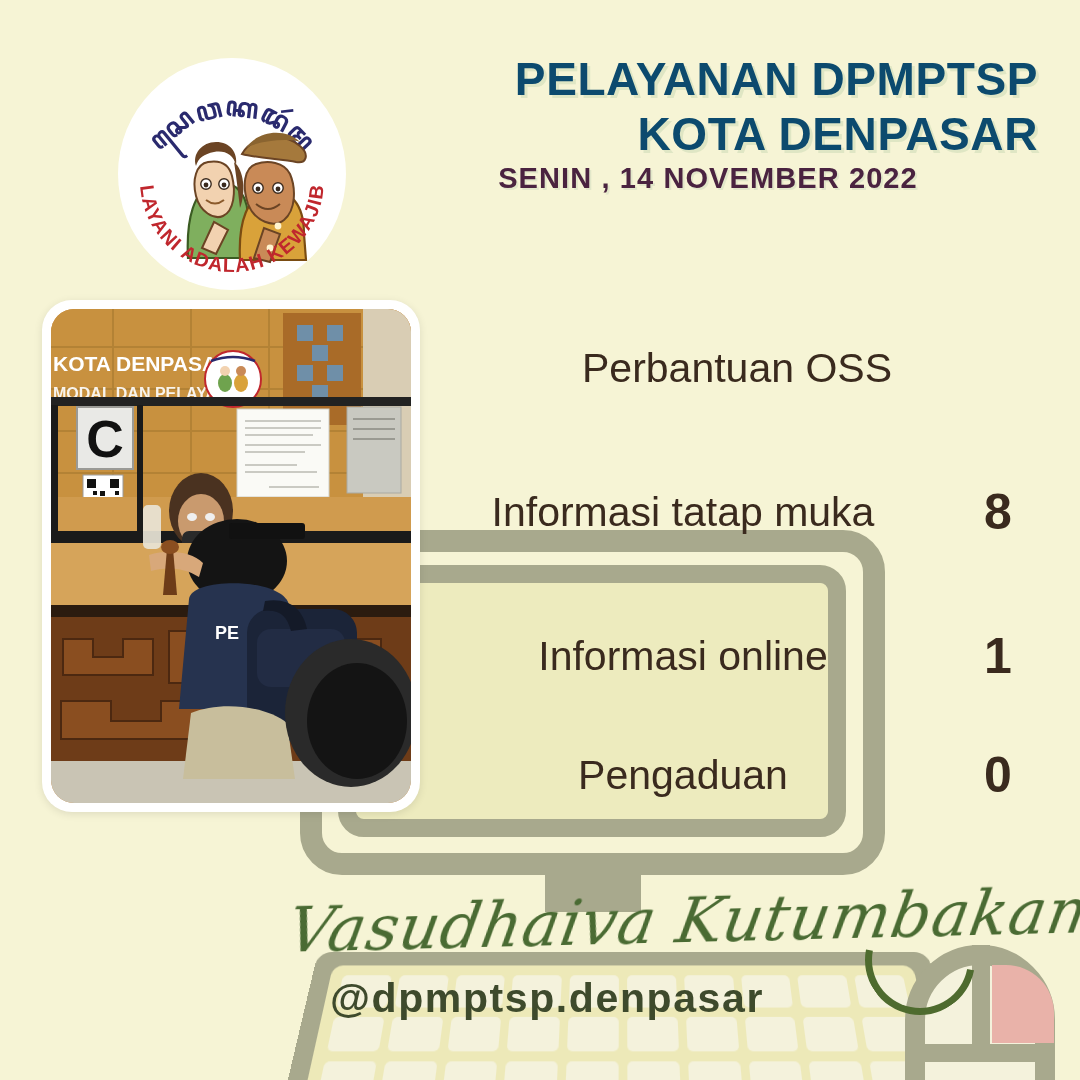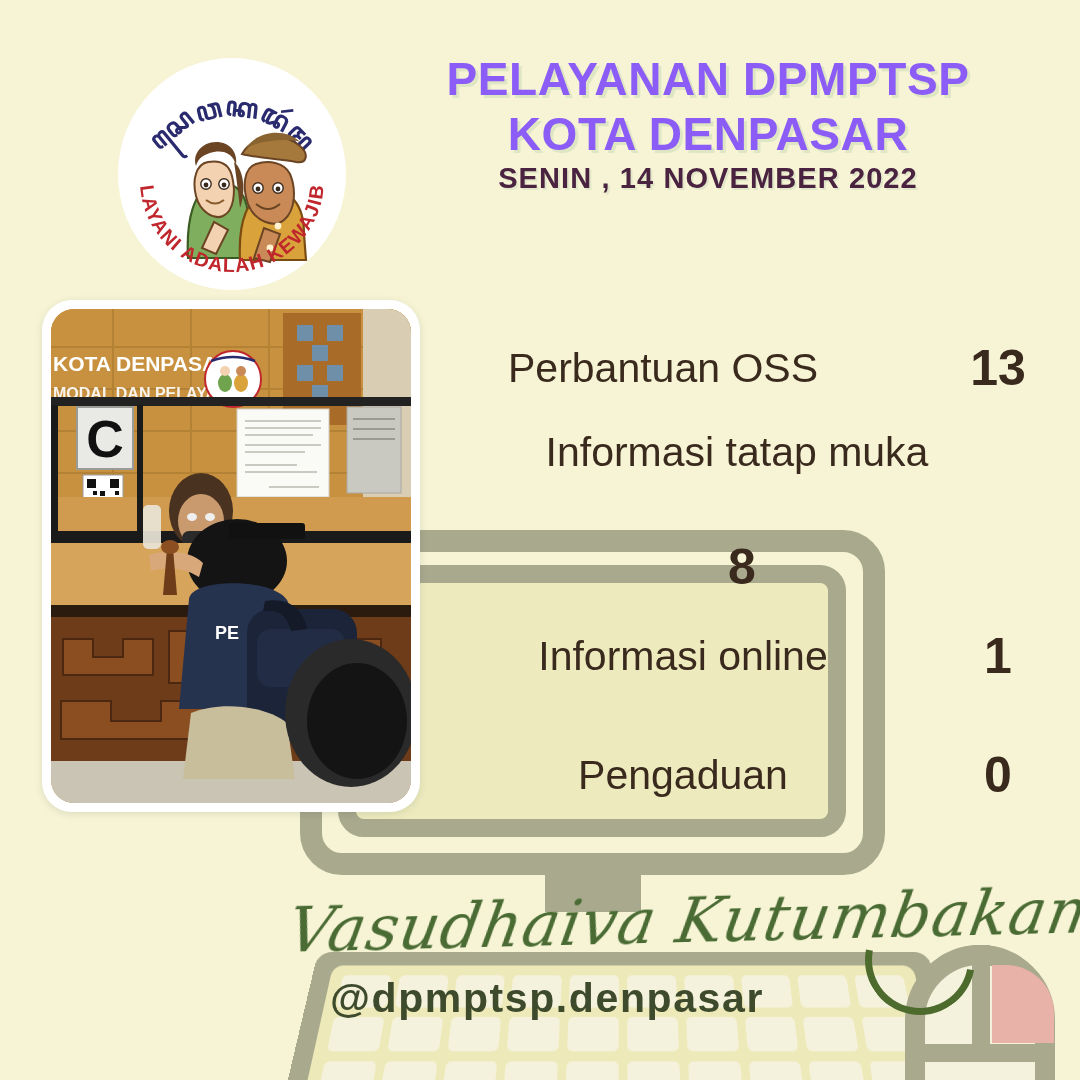--- a/index.html
+++ b/index.html
@@ -77,22 +77,23 @@
   .logo-circle{
     position:absolute; inset:0; border-radius:50%; background:#FFFFFF;
     overflow:hidden;
   }
   .logo-svg{ position:absolute; inset:0; width:100%; height:100%; }
 
   
   .header{ position:absolute; left:378px; top:52px; width:660px; z-index:3; text-align:center; }
   .title{
     font-size:46px; font-weight:700; letter-spacing:0.6px; line-height:1.20;
-    color:#8b5cf6; text-shadow:3px 3px 0 #DFE6C4;
+    color:#0c4a6e; text-shadow:3px 3px 0 #DFE6C4;
     text-transform:uppercase;
+    text-align:right;
   }
   .subtitle{
     font-size:29px; font-weight:700; letter-spacing:1.1px;
     color:#4A2340; text-shadow:2px 2px 0 #E2E7C9;
     text-transform:uppercase;
   }
 
   
   .photo-frame{
     position:absolute; left:42px; top:300px; width:378px; height:512px;
@@ -114,21 +115,21 @@
     margin-bottom:14px;
   }
   .stat-label{
     flex:1; text-align:center; padding-right:10px;
     font-size:41px; color:#3A2A1E; line-height:1.18; font-weight:400;
   }
   .stat-value{
     width:108px; text-align:center;
     font-size:50px; font-weight:700; color:#3A2A1E;
   }
-  .r1{ height:92px;gap:40px; } .r2{ height:168px;flex-direction:column; } .r3{ height:92px; } .r4{ height:118px; }
+  .r1{ height:92px;gap:40px; } .r2{ height:168px; } .r3{ height:92px; } .r4{ height:118px; }
 
   
   .script{
     position:absolute; left:290px; top:886px; width:620px; z-index:6;
     font-family:"DejaVu Serif", serif;
     font-style:italic; font-weight:400;
     font-size:62px; letter-spacing:1px;
     color:#4A6B33; white-space:nowrap;
     transform:skewX(-11deg) rotate(-1.4deg);
   }
@@ -365,21 +366,20 @@
 
       <path d="M116 240 L122 240 L126 286 L112 286 Z" fill="#6E3C18"></path>
       <ellipse cx="119" cy="238" rx="9" ry="7" fill="#8A4E20"></ellipse>
     </svg>
   </div>
 </div>
 
 <div class="stats">
   <div class="stat-row r1">
     <div class="stat-label">Perbantuan OSS</div>
-    <div class="stat-value">13</div>
   </div>
   <div class="stat-row r2">
     <div class="stat-label">Informasi tatap muka</div>
     <div class="stat-value">8</div>
   </div>
   <div class="stat-row r3">
     <div class="stat-label">Informasi online</div>
     <div class="stat-value">1</div>
   </div>
   <div class="stat-row r4">

